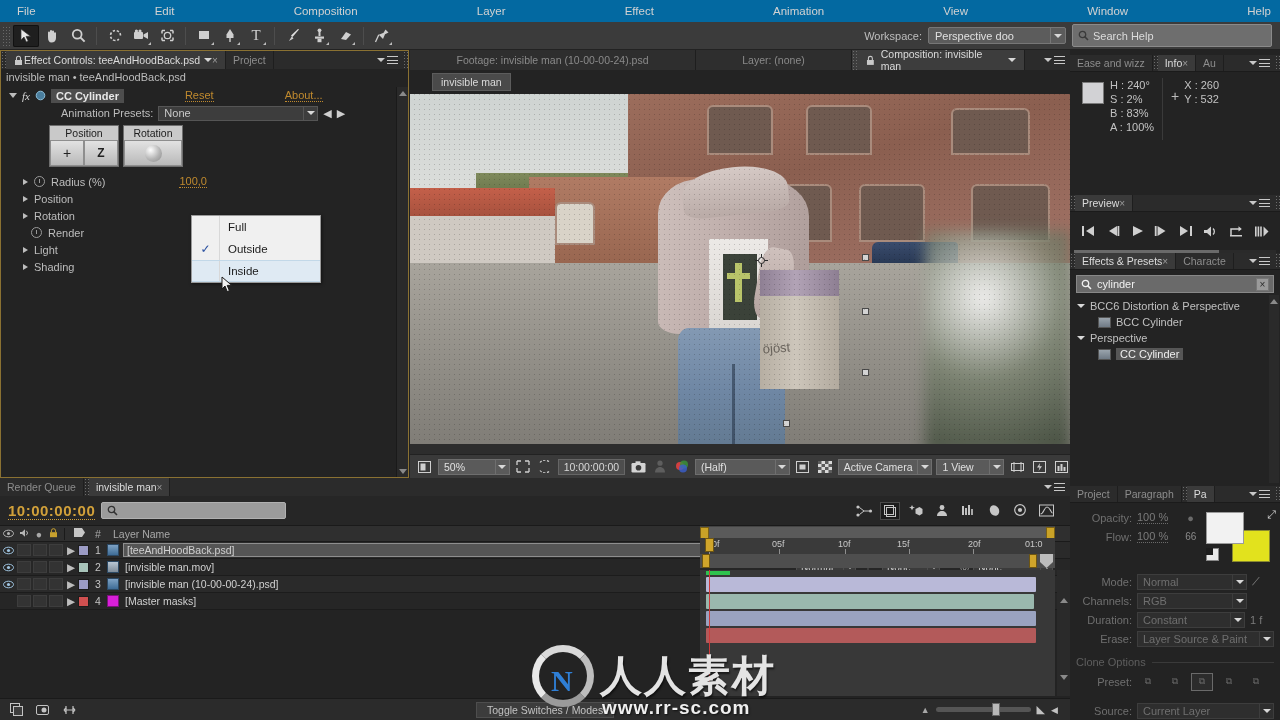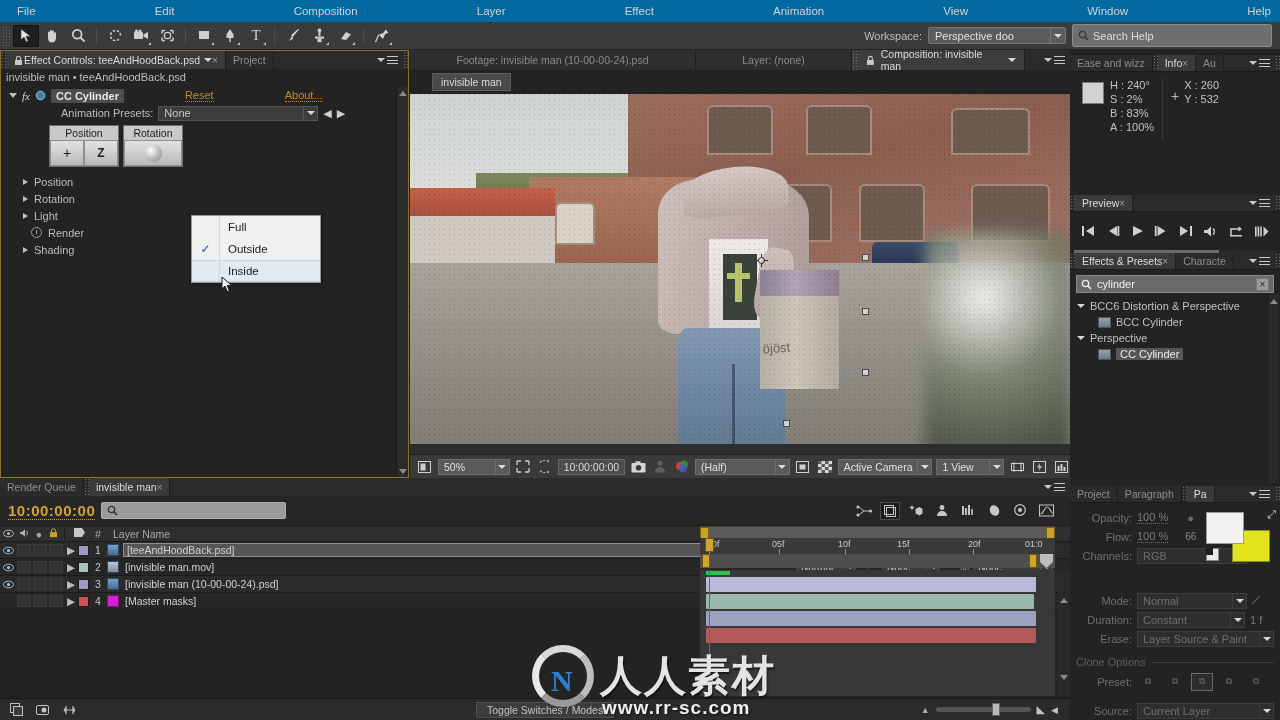--- a/index.html
+++ b/index.html
@@ -480,33 +480,39 @@
           <div class="scrub-btns">
             <div class="sbtn" style="width:58px;">
               <span class="ball"></span>
             </div>
           </div>
         </div>
       </div>
 
       <div class="prow">
         <span class="tri"></span>
+        <span class="stopw"></span>
+        <span class="rowlabel">Radius (%)</span>
+        <span class="val" style="margin-left:68px;">100,0</span>
+      </div>
+      <div class="prow">
+        <span class="tri"></span>
         <span class="rowlabel">Position</span>
       </div>
       <div class="prow">
         <span class="tri"></span>
         <span class="rowlabel">Rotation</span>
       </div>
+      <div class="prow" style="padding-left:30px;">
+        <span class="stopw"></span>
+        <span class="rowlabel">Render</span>
+      </div>
       <div class="prow">
         <span class="tri"></span>
         <span class="rowlabel">Light</span>
-      </div>
-      <div class="prow" style="padding-left:30px;">
-        <span class="stopw"></span>
-        <span class="rowlabel">Render</span>
       </div>
       <div class="prow">
         <span class="tri"></span>
         <span class="rowlabel">Shading</span>
       </div>
     </div>
 
     <div class="ec-scroll">
       <div class="sc-arrow">
           <span class="sc-up"></span>
@@ -899,38 +905,38 @@
         <span class="pt-lab">Flow:</span>
         <span class="pt-val">100 %</span>
         <span style="color:#8a8a8a;margin-left:12px;font-size:10px;">66</span>
       </div>
       <div class="pt-swatches">
         <div class="sw-white"></div>
         <div class="sw-yellow"></div>
         <div class="sw-mini"></div>
         <span style="position:absolute;right:-8px;top:-4px;color:#cfcfcf;font-size:11px;">⤢</span>
       </div>
+      <div class="pt-row" style="margin-top:26px;">
+        <span class="pt-lab">Mode:</span>
+        <div class="pt-dd" style="max-width:110px;">
+          <span>Normal</span>
+          <span class="arrowbox">
+              <span class="caret"></span>
+            </span>
+        </div>
+        <span style="color:#8a8a8a;">⟋</span>
+      </div>
       <div class="pt-row">
         <span class="pt-lab">Channels:</span>
         <div class="pt-dd" style="max-width:110px;">
           <span>RGB</span>
           <span class="arrowbox">
               <span class="caret"></span>
             </span>
         </div>
-      </div>
-      <div class="pt-row" style="margin-top:26px;">
-        <span class="pt-lab">Mode:</span>
-        <div class="pt-dd" style="max-width:110px;">
-          <span>Normal</span>
-          <span class="arrowbox">
-              <span class="caret"></span>
-            </span>
-        </div>
-        <span style="color:#8a8a8a;">⟋</span>
       </div>
       <div class="pt-row">
         <span class="pt-lab">Duration:</span>
         <div class="pt-dd" style="max-width:108px;">
           <span>Constant</span>
           <span class="arrowbox">
               <span class="caret"></span>
             </span>
         </div>
         <span class="pt-val" style="border:none;">1 f</span>

